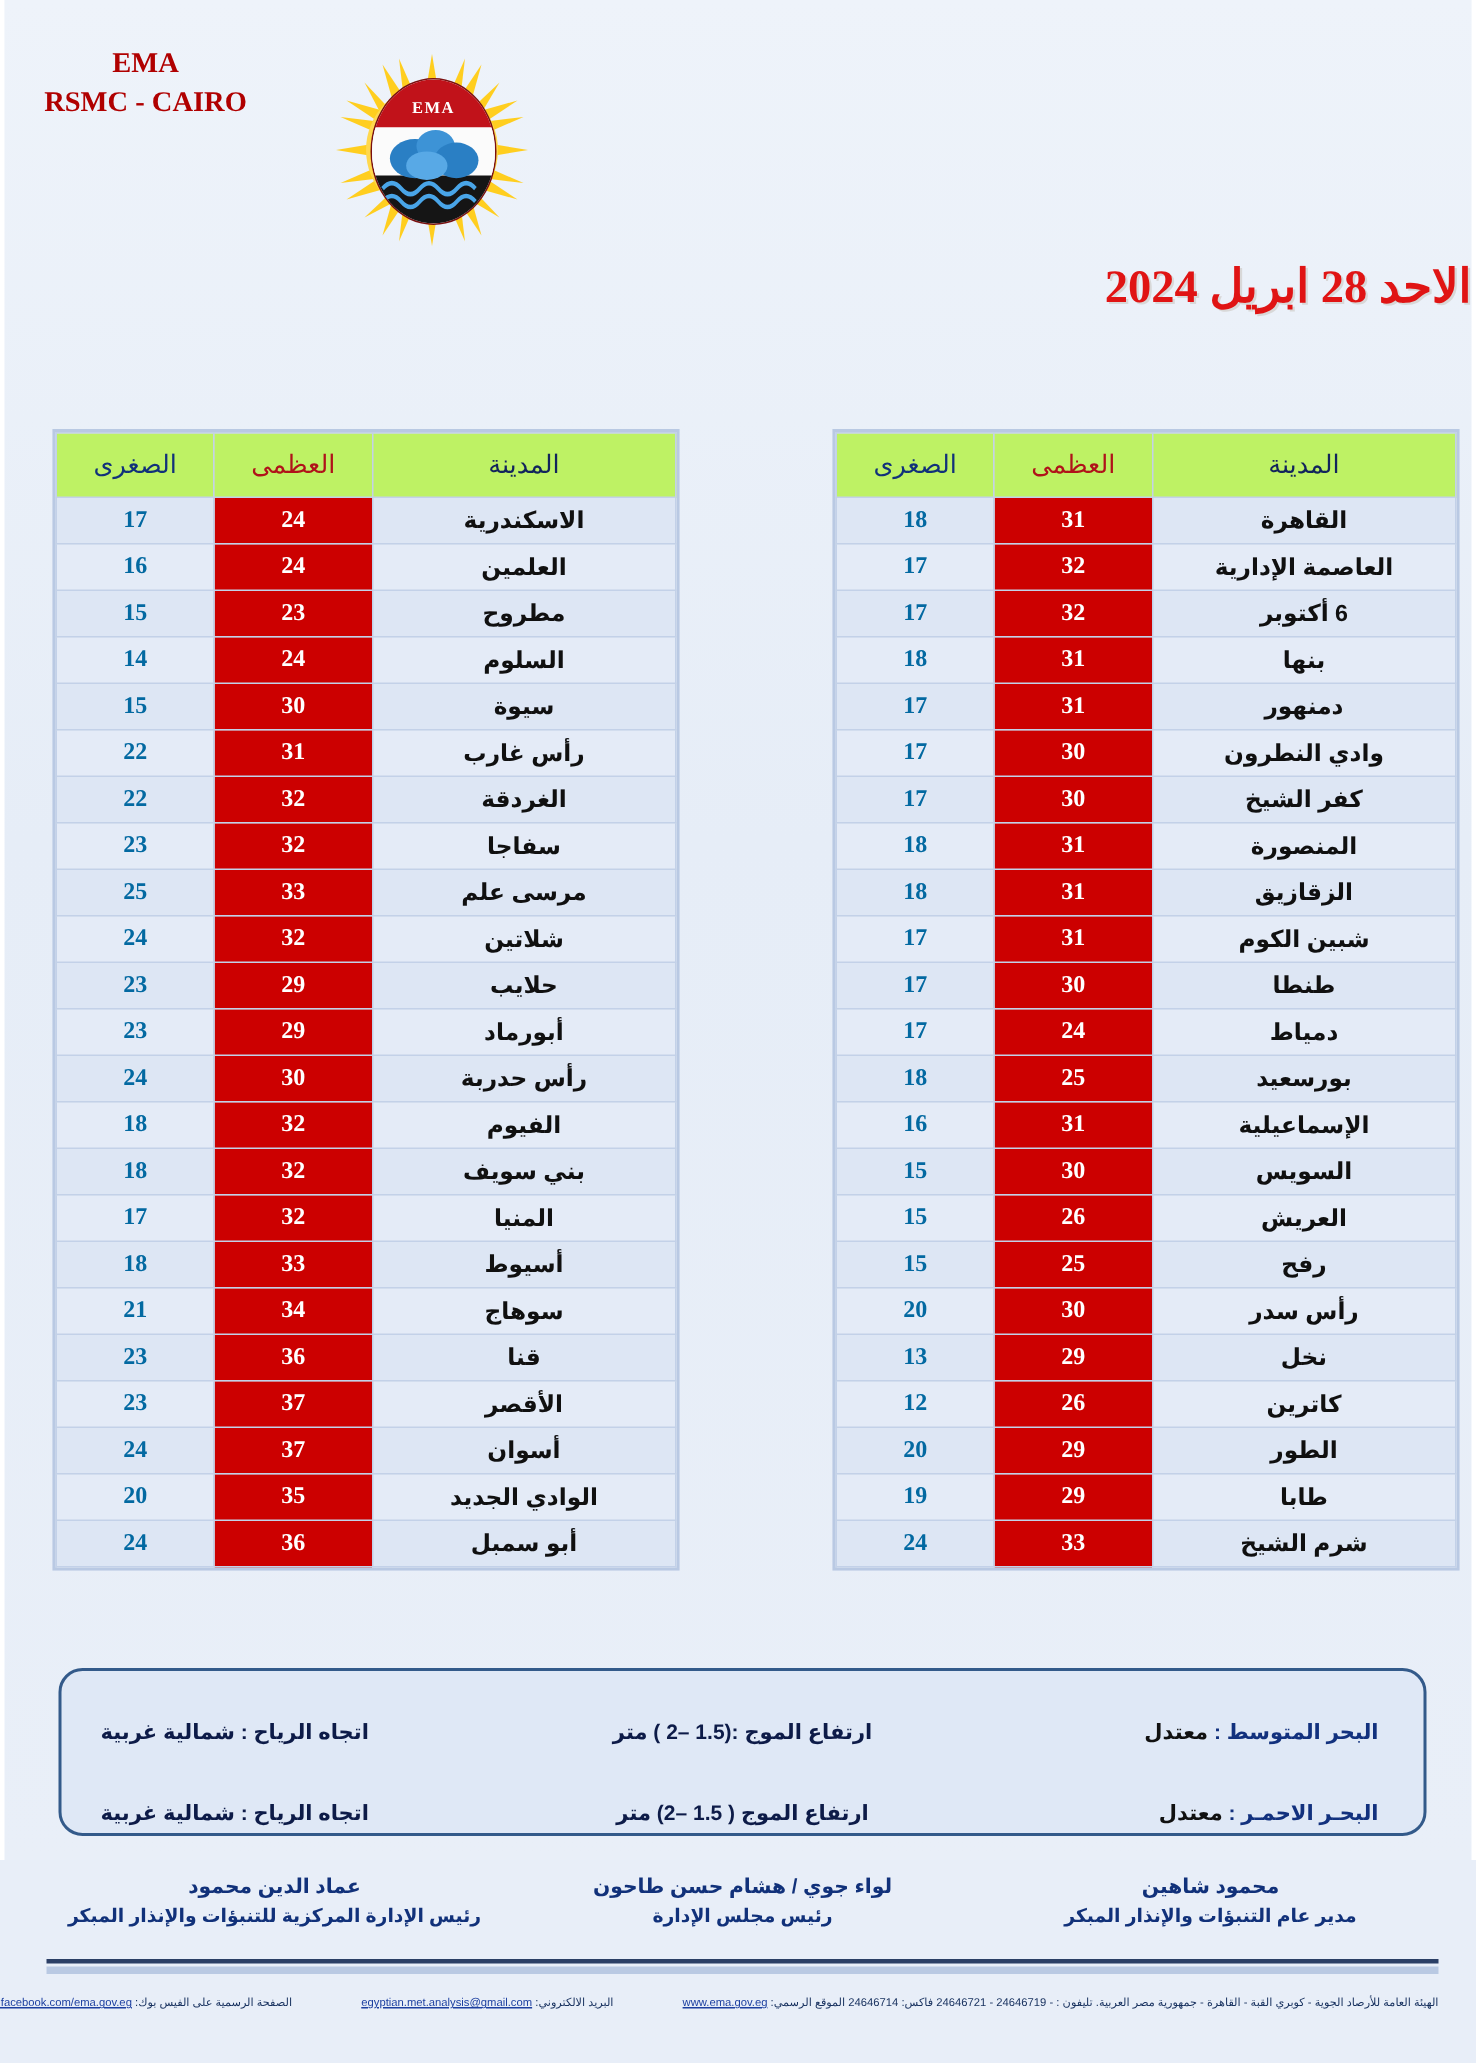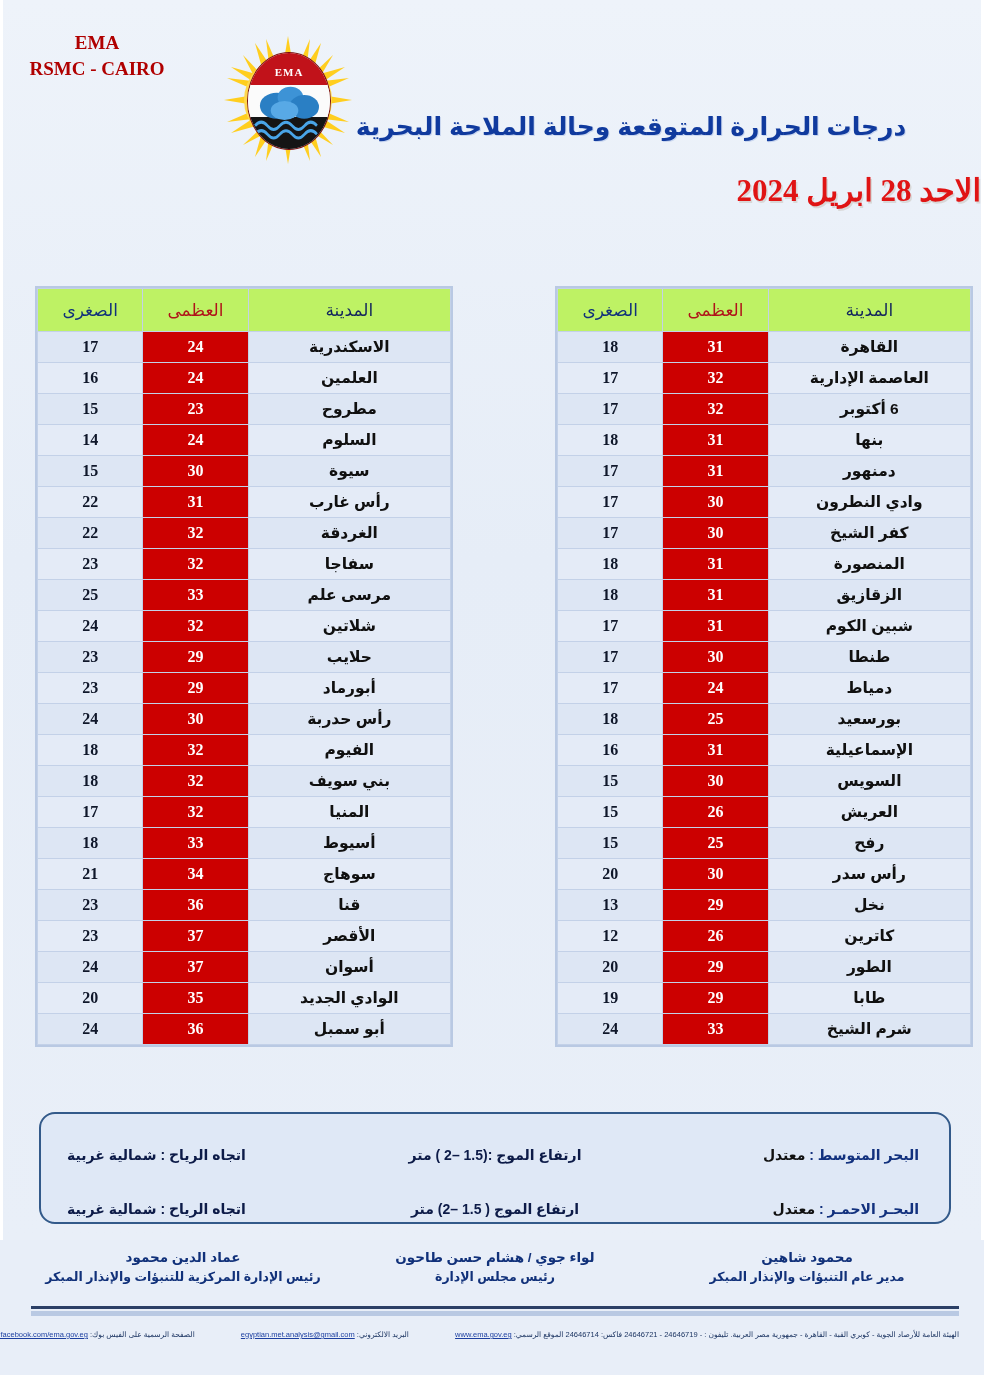--- a/index.html
+++ b/index.html
@@ -182,21 +182,21 @@
     color: #ffffff;
     font-size: 16px;
     font-weight: bold;
     font-family: "Liberation Serif", "DejaVu Serif", serif;
     border-left: 1px solid #d66a6a;
     border-right: 1px solid #d66a6a;
     border-top: 1px solid #e38b8b;
     border-bottom: 1px solid #e38b8b;
   }
   td.min {
-    color: #0f172a;
+    color: #0369a1;
     font-size: 16px;
     font-weight: bold;
     font-family: "Liberation Serif", "DejaVu Serif", serif;
   }
 
   
   .sea-box {
     position: absolute;
     top: 1112px;
     left: 36px;
@@ -342,21 +342,20 @@
         <div class="waves">
           <svg width="100%" height="100%" viewBox="0 0 70 22" preserveAspectRatio="none" aria-hidden="true">
             <path d="M2 8 q6 -6 12 0 t12 0 t12 0 t12 0 t12 0" stroke="#49a5e8" stroke-width="2.4" fill="none"></path>
             <path d="M2 15 q6 -6 12 0 t12 0 t12 0 t12 0 t12 0" stroke="#49a5e8" stroke-width="2.4" fill="none"></path>
           </svg>
         </div>
       </div>
     </div>
 
 
-    <div class="main-title">درجات الحرارة المتوقعة وحالة الملاحة البحرية</div>
     <div class="date-title">الاحد 28 ابريل 2024</div>
   </div>
 
   <div class="tables">
 
     <div class="tbl-holder tbl-left">
       <table class="wx">
         <colgroup>
             <col class="c-city">
             <col class="c-max">

